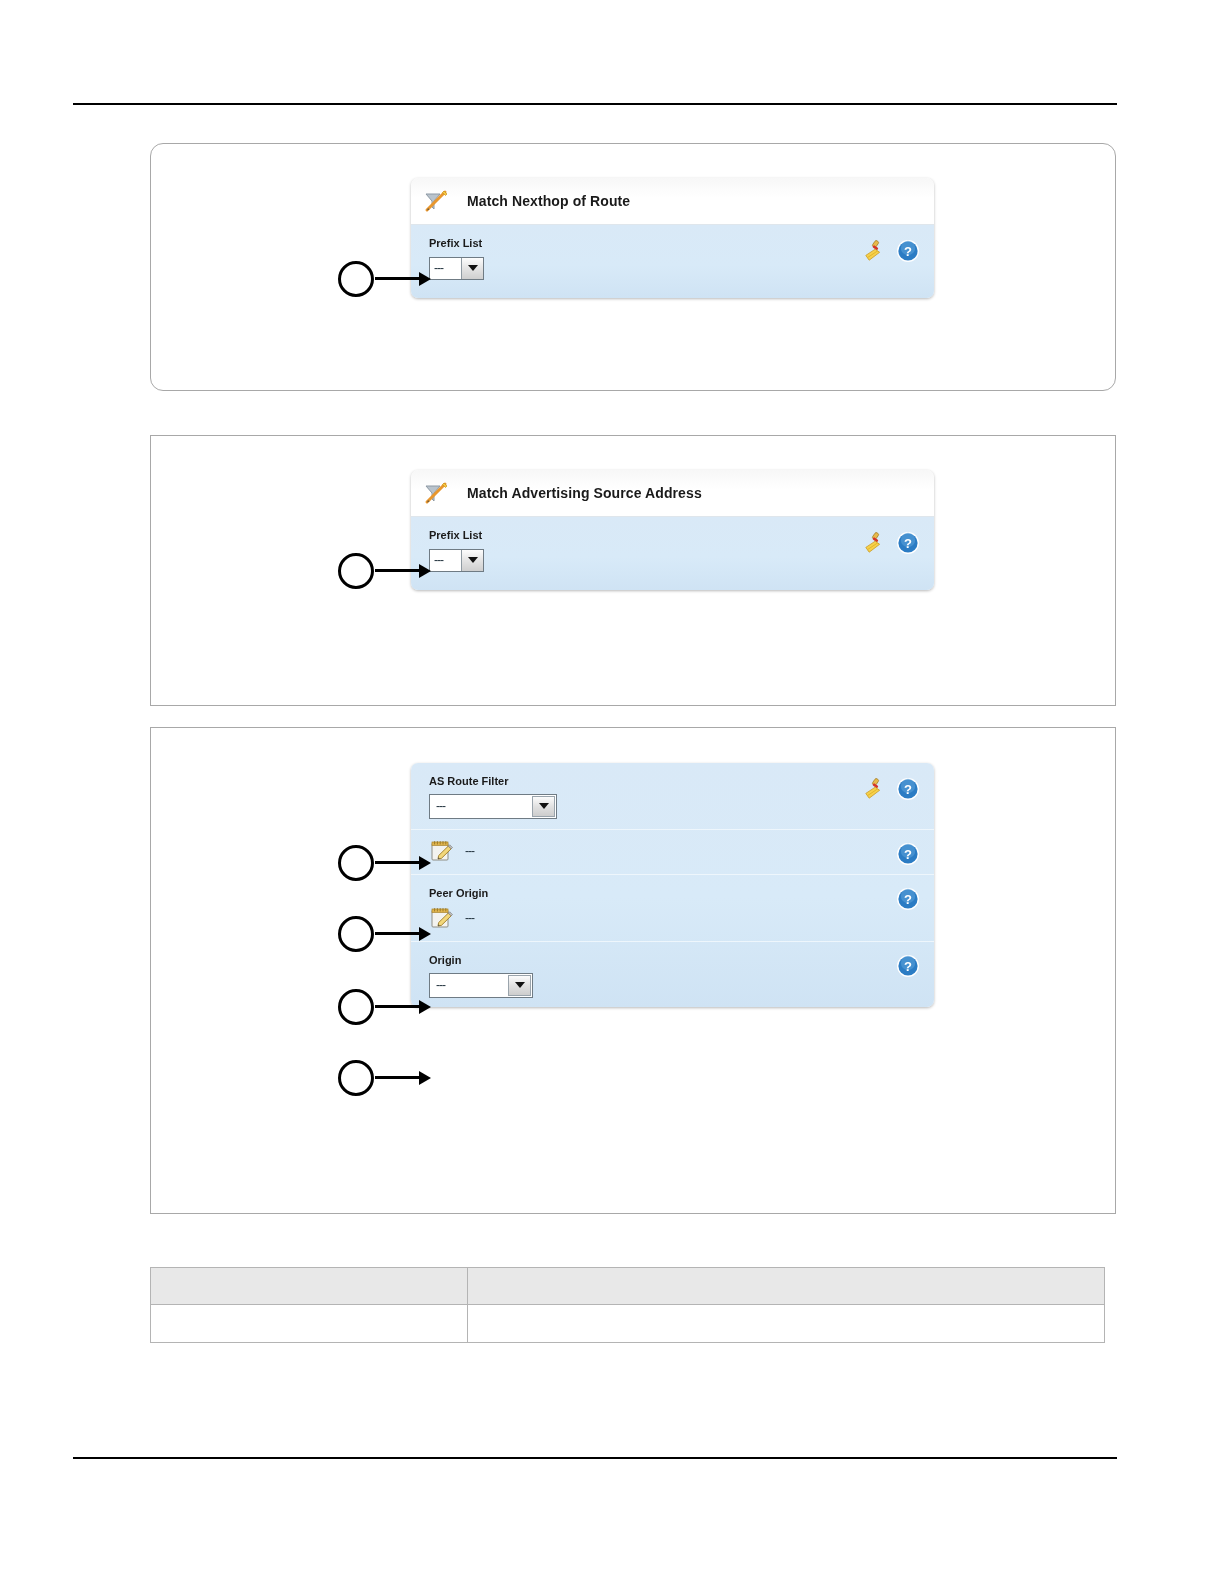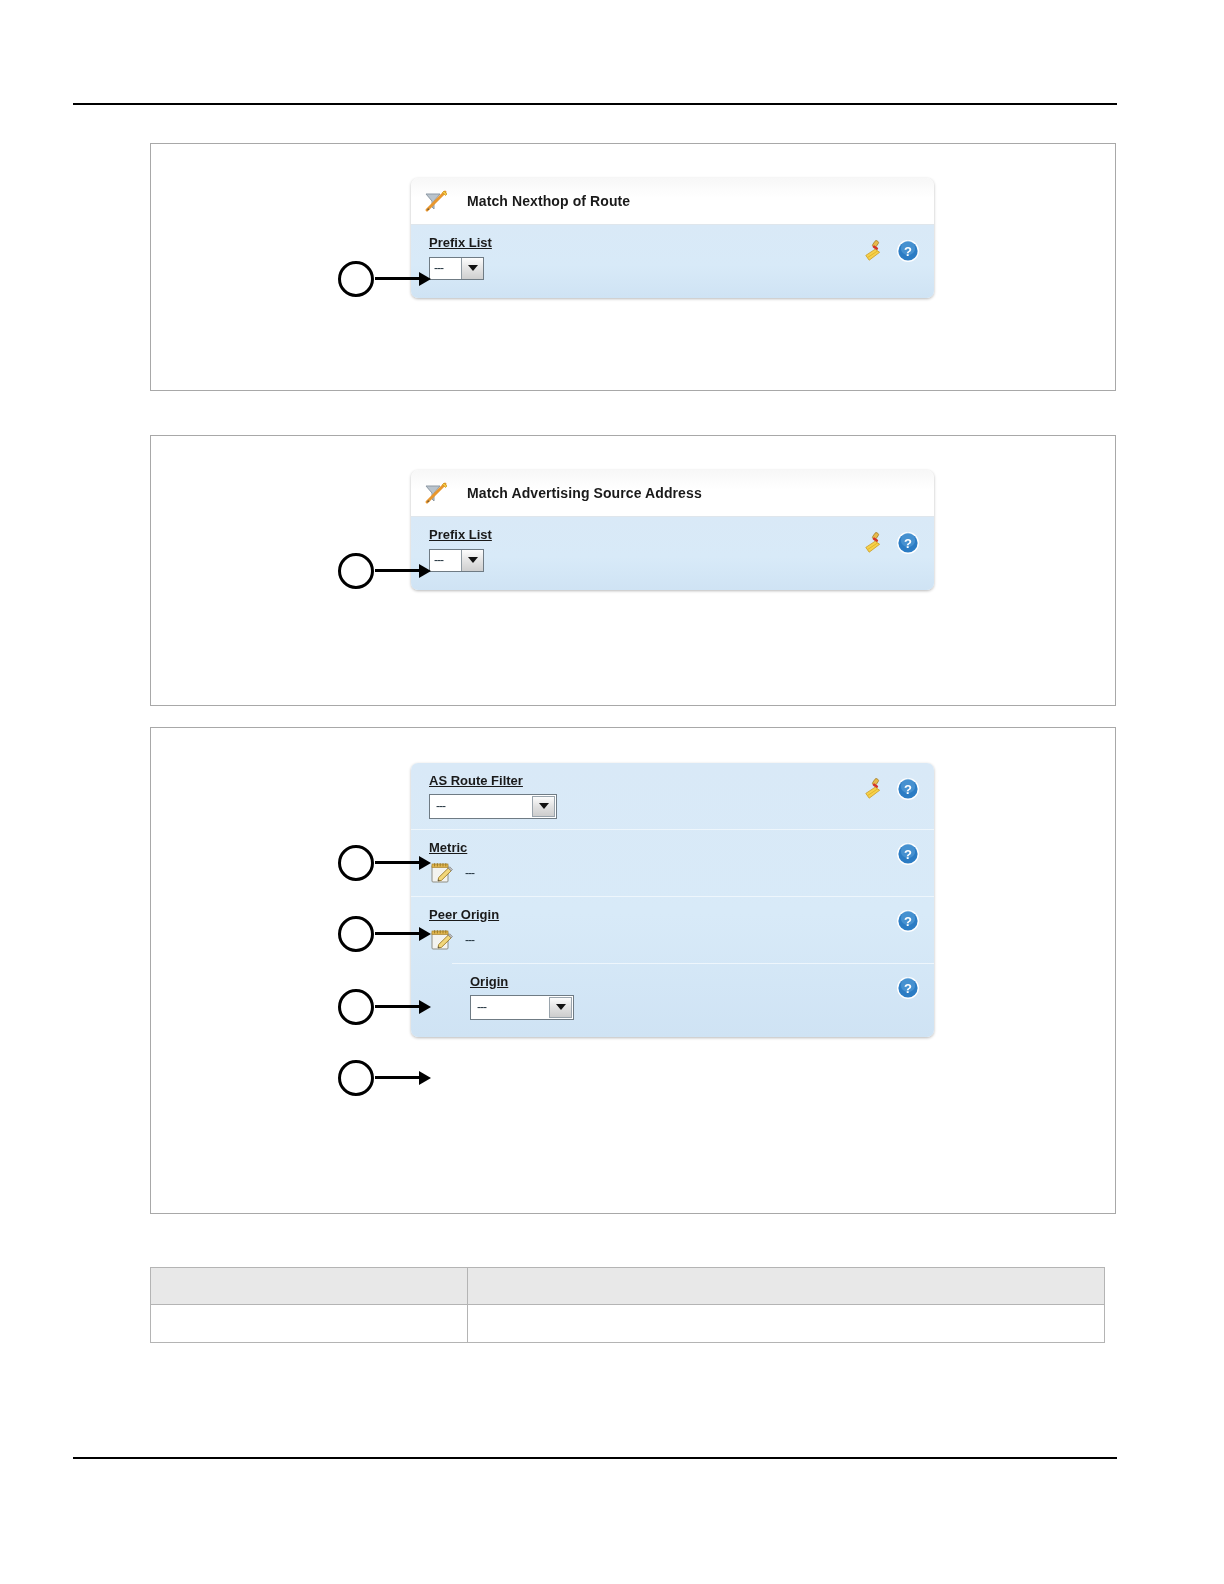--- a/index.html
+++ b/index.html
@@ -33,21 +33,21 @@
 
   
   .figure-box {
     position: absolute;
     left: 150px;
     width: 966px;
     border: 1px solid #a8a8a8;
     background: #ffffff;
     box-sizing: border-box;
   }
-  #figure-1 { top: 143px; height: 248px; }
+  #figure-1 { top: 143px; height: 248px; border-radius: 13px; }
   #figure-2 { top: 435px; height: 271px; }
   #figure-3 { top: 727px; height: 487px; }
 
   
   .gui-panel {
     position: absolute;
     left: 260px;
     width: 523px;
     border-radius: 7px;
     background: #ffffff;
@@ -86,26 +86,25 @@
 
   .field-row {
     position: relative;
     padding: 9px 0 11px 18px;
     box-sizing: border-box;
   }
   .field-row + .field-row {
     border-top: 1px solid #eef6fc;
   }
   .field-label {
-    font-size: 13px;
+    font-size: 11px;
     font-weight: bold;
     color: #1a1a1a;
     line-height: 18px;
     margin-bottom: 4px;
-    text-decoration: underline;
   }
 
   .field-control {
     display: flex;
     align-items: center;
     height: 24px;
   }
 
   
   .combo-split {
@@ -400,21 +399,20 @@
                 <circle cx="12" cy="12" r="11" fill="#ffffff"></circle>
                 <circle cx="12" cy="12" r="9.6" fill="#2b7cc4"></circle>
                 <circle cx="12" cy="9" r="7.2" fill="#5ca2da" opacity="0.55"></circle>
                 <text x="12" y="17" font-family="Liberation Sans, sans-serif" font-size="13" font-weight="bold" fill="#ffffff" text-anchor="middle">?</text>
               </svg>
             </span>
           </div>
         </div>
 
         <div class="field-row">
-          <div class="field-label">Metric</div>
           <div class="field-control">
             <span class="icon-notepad">
               <svg viewBox="0 0 24 24" width="24" height="24">
                 <rect x="3" y="4" width="16" height="17" rx="1" fill="#f3f3ef" stroke="#8d8d84" stroke-width="1"></rect>
                 <rect x="3" y="3" width="16" height="3.4" fill="#e0b54e" stroke="#a8832a" stroke-width="0.7"></rect>
                 <line x1="5.6" y1="2.2" x2="5.6" y2="5.4" stroke="#9c7a28" stroke-width="1"></line>
                 <line x1="8.4" y1="2.2" x2="8.4" y2="5.4" stroke="#9c7a28" stroke-width="1"></line>
                 <line x1="11.2" y1="2.2" x2="11.2" y2="5.4" stroke="#9c7a28" stroke-width="1"></line>
                 <line x1="14" y1="2.2" x2="14" y2="5.4" stroke="#9c7a28" stroke-width="1"></line>
                 <line x1="16.8" y1="2.2" x2="16.8" y2="5.4" stroke="#9c7a28" stroke-width="1"></line>
@@ -461,21 +459,21 @@
               <svg viewBox="0 0 24 24" width="24" height="24">
                 <circle cx="12" cy="12" r="11" fill="#ffffff"></circle>
                 <circle cx="12" cy="12" r="9.6" fill="#2b7cc4"></circle>
                 <circle cx="12" cy="9" r="7.2" fill="#5ca2da" opacity="0.55"></circle>
                 <text x="12" y="17" font-family="Liberation Sans, sans-serif" font-size="13" font-weight="bold" fill="#ffffff" text-anchor="middle">?</text>
               </svg>
             </span>
           </div>
         </div>
 
-        <div class="field-row" style="padding-bottom:18px;margin-left:41px;">
+        <div class="field-row" style="padding-bottom:10px;">
           <div class="field-label">Origin</div>
           <div class="field-control">
             <span class="combo-wide" style="width:104px;">
               <span class="cw-text">---</span>
               <span class="cw-btn">
                 <span class="arrow-down"></span>
               </span>
             </span>
           </div>
           <div class="row-actions">

